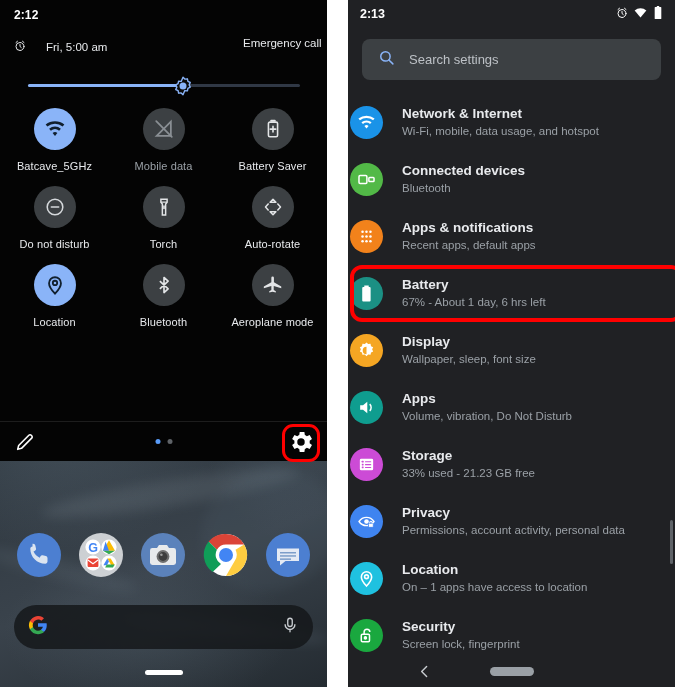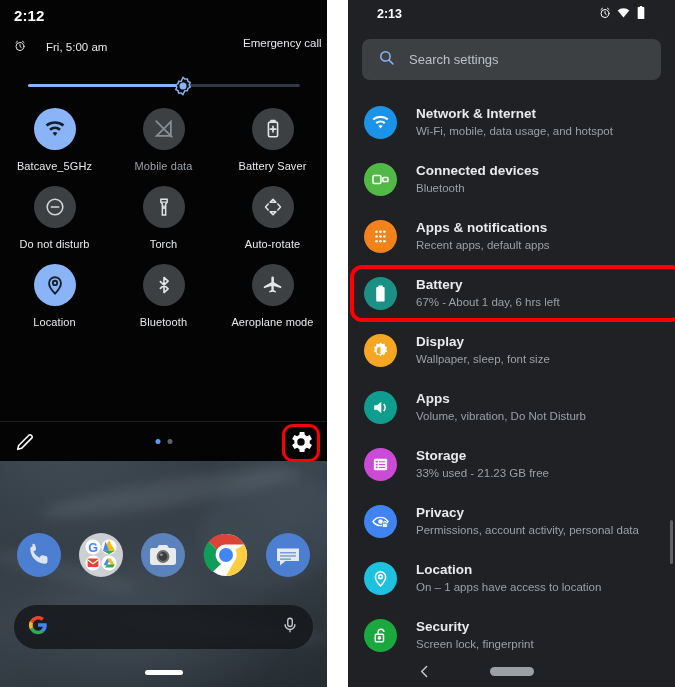--- a/index.html
+++ b/index.html
@@ -28,21 +28,21 @@
   
   #qs-shade {
     position:absolute; left:0; top:0; width:327px; height:461px;
     background:#040404;
   }
   .qs-statusbar {
     position:absolute; left:0; top:0; width:100%; height:30px;
     display:flex; align-items:center;
   }
   .qs-time {
-    color:#ffffff; font-size:15px; font-weight:bold; margin-left:14px;
+    color:#ffffff; font-size:12px; font-weight:bold; margin-left:14px;
     letter-spacing:.1px;
   }
   .qs-row-info {
     position:absolute; top:36px; left:0; width:100%; height:22px;
     display:flex; align-items:center;
   }
   .qs-alarm {
     display:flex; align-items:center; margin-left:14px; gap:20px;
     color:#e8eaed; font-size:11.5px;
   }
@@ -125,38 +125,38 @@
   #gap { position:absolute; left:327px; top:0; width:21px; height:687px; background:#fff; }
 
   
   #right-phone {
     position:absolute; left:348px; top:0; width:327px; height:687px;
     background:#202124; overflow:hidden;
   }
   .rs-statusbar {
     position:absolute; left:0; top:0; width:100%; height:28px;
     display:flex; align-items:center; justify-content:space-between;
-    padding:0 29px;
+    padding:0 12px;
   }
   .rs-time { color:#fff; font-size:12.5px; font-weight:bold; }
   .rs-icons { display:flex; align-items:center; gap:6px; }
 
   #searchbar {
     position:absolute; left:14px; top:39px; width:299px; height:41px;
     background:#3c4043; border-radius:8px;
     display:flex; align-items:center; gap:14px; padding:0 16px;
   }
   #search-ph { color:#bdc1c6; font-size:13px; }
 
   #settings-list {
     position:absolute; left:0; top:94px; width:327px; height:593px;
   }
   .set-item {
     position:relative; height:57px; display:flex; align-items:center;
-    padding-left:16px;
+    padding-left:2px;
   }
   .set-ic {
     width:33px; height:33px; border-radius:50%; flex:0 0 33px;
     display:flex; align-items:center; justify-content:center;
   }
   .set-txt { margin-left:19px; }
   .set-title { color:#e8eaed; font-size:13.5px; font-weight:bold; line-height:1.35; }
   .set-sub { color:#9aa0a6; font-size:11.5px; margin-top:1px; line-height:1.35; }
 
   #battery-highlight {

